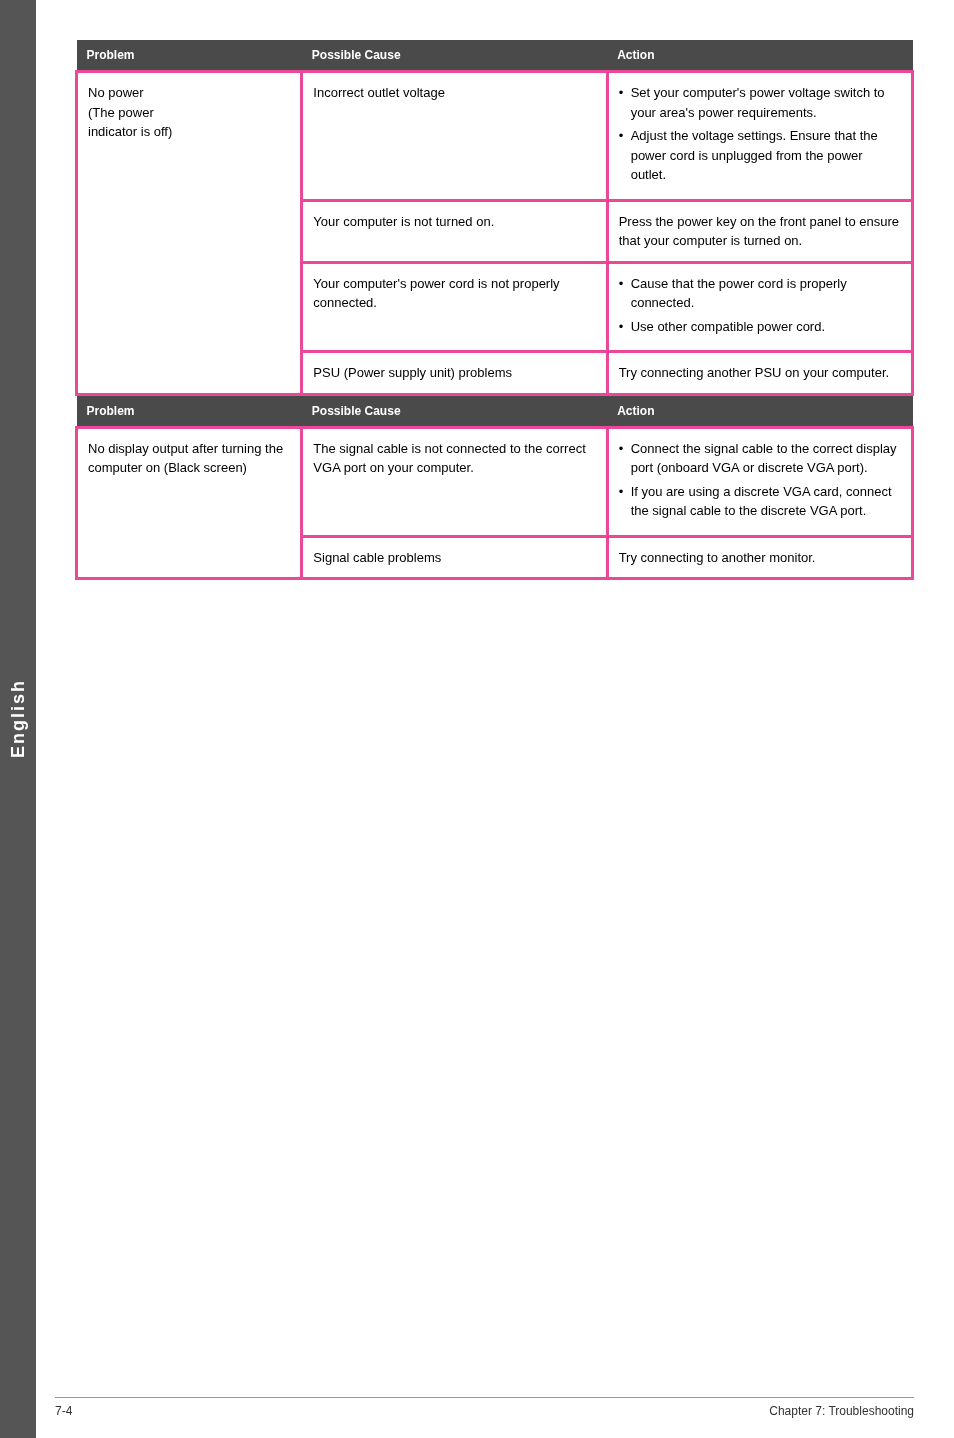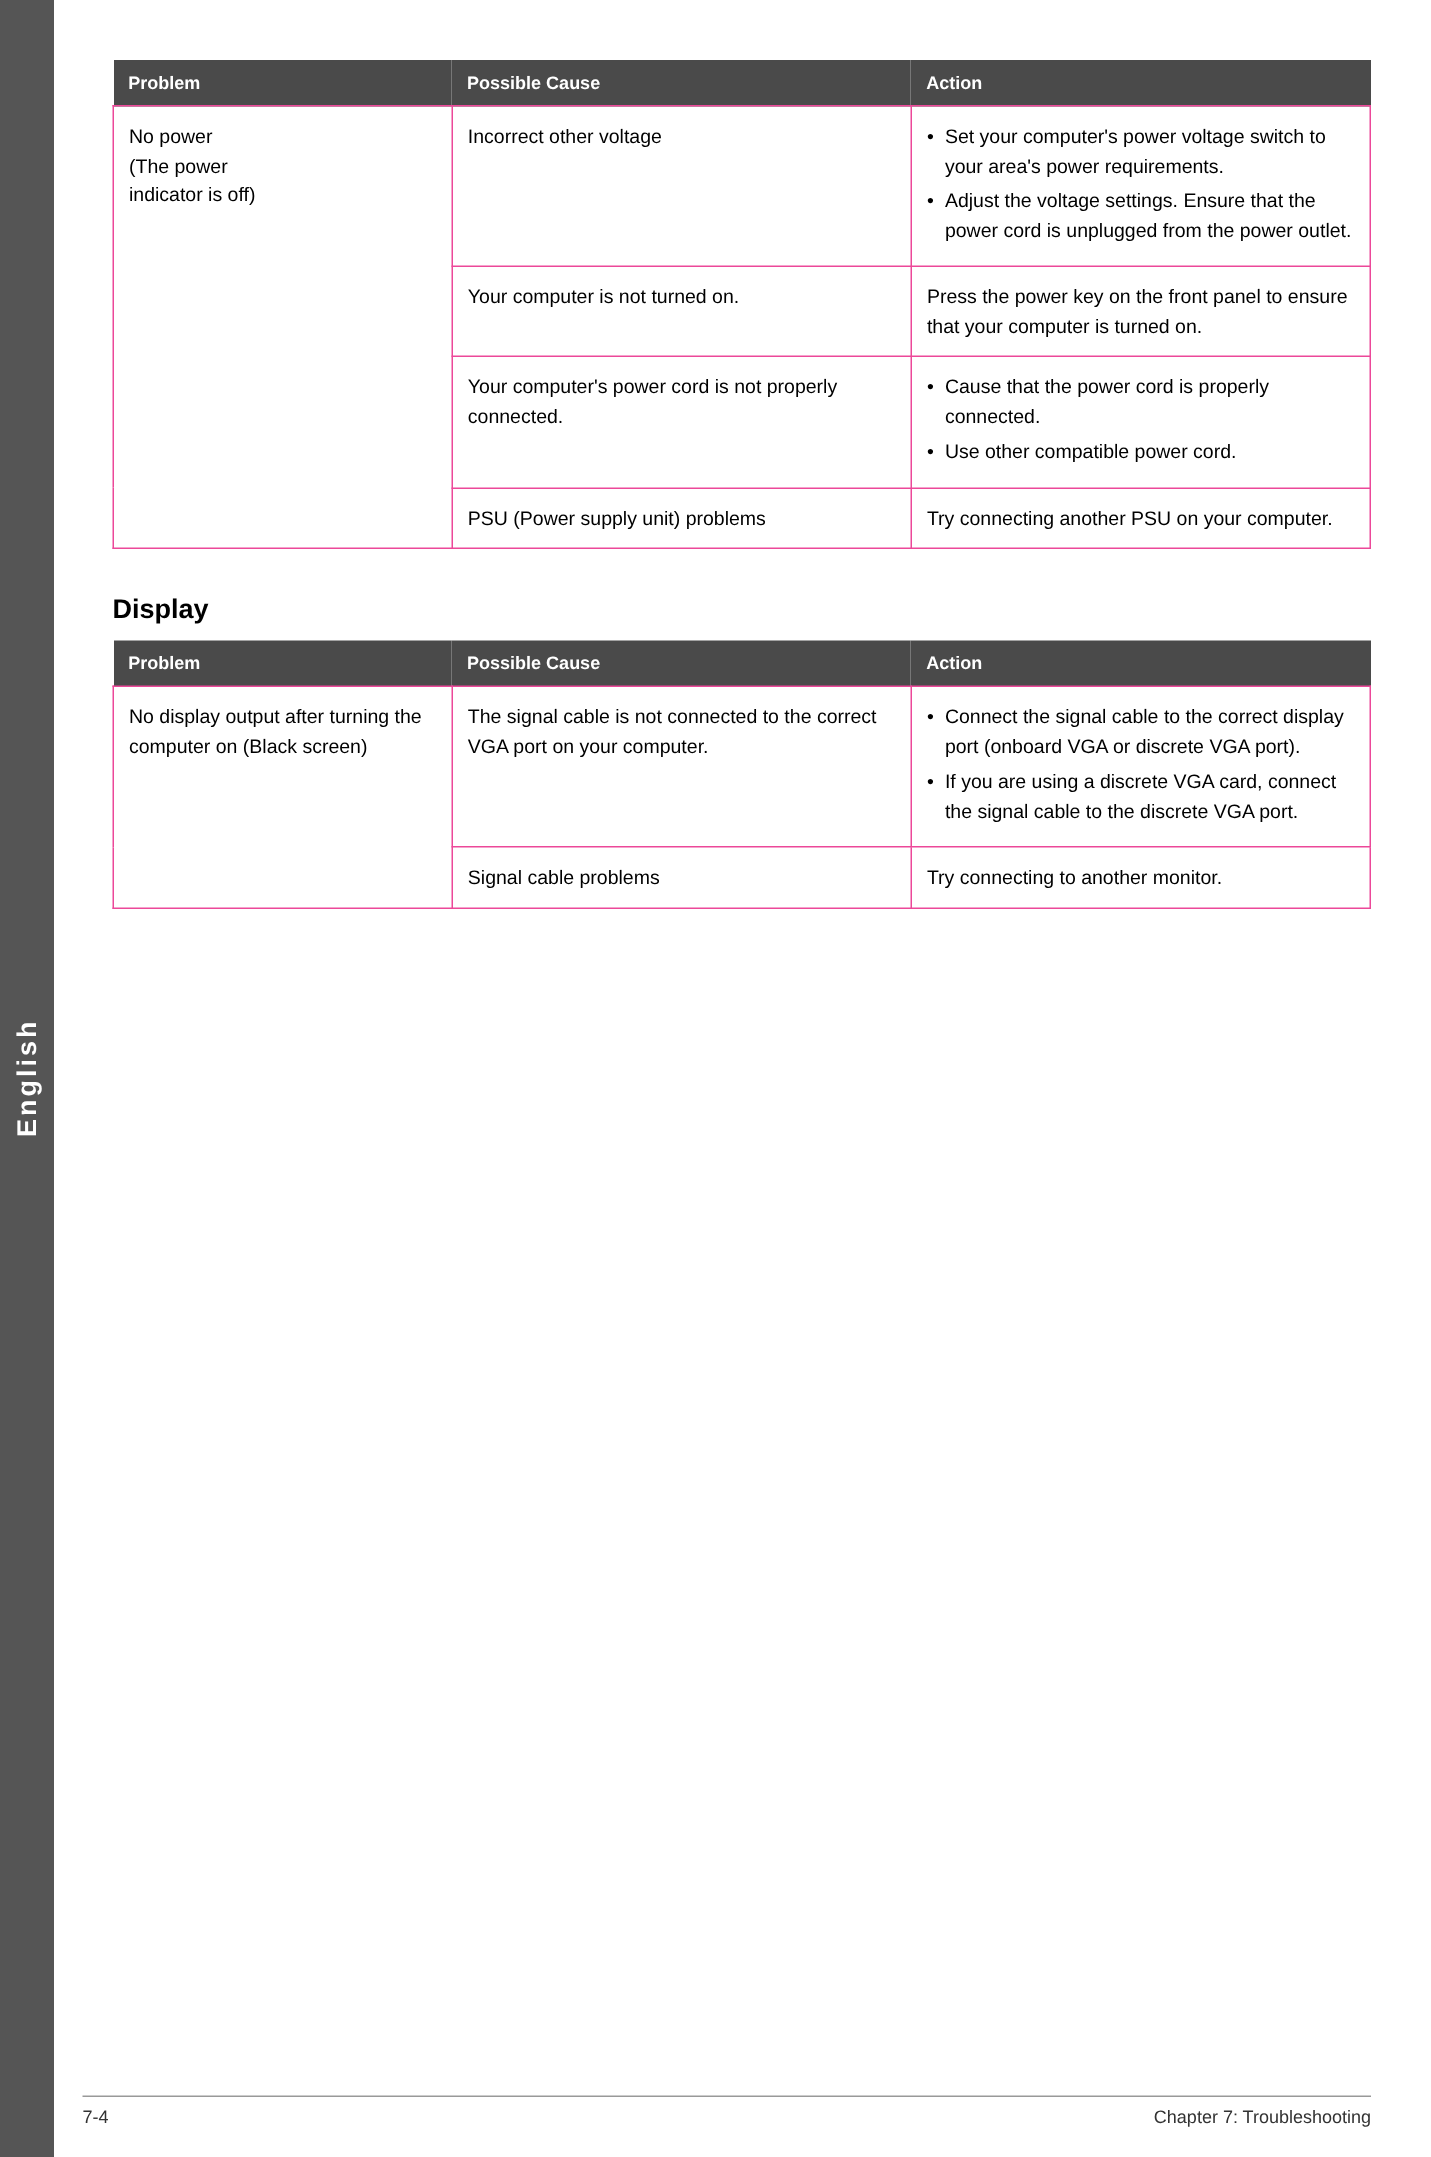--- a/index.html
+++ b/index.html
@@ -62,21 +62,21 @@
       text-align: left;
       font-size: 12px;
       font-weight: bold;
     }
     table tbody tr {
       border: 1px solid #ccc;
     }
     table tbody td {
       padding: 10px;
       vertical-align: top;
-      border: 1px solid #ec4899;
+      border: 3px solid #ec4899;
       font-size: 13px;
       line-height: 1.5;
     }
     table tbody td:first-child {
       width: 155px;
     }
     table tbody td:nth-child(2) {
       width: 210px;
     }
     .bullet-list {
@@ -124,21 +124,21 @@
         <tr>
           <th>Problem</th>
           <th>Possible Cause</th>
           <th>Action</th>
         </tr>
       </thead>
       <tbody>
 
         <tr>
           <td rowspan="4">No power<br>(The power<br>indicator is off)</td>
-          <td>Incorrect other voltage</td>
+          <td>Incorrect outlet voltage</td>
           <td>
             <ul class="bullet-list">
               <li>Set your computer's power voltage switch to your area's power requirements.</li>
               <li>Adjust the voltage settings. Ensure that the power cord is unplugged from the power outlet.</li>
             </ul>
           </td>
         </tr>
 
         <tr>
           <td>Your computer is not turned on.</td>
@@ -157,21 +157,20 @@
 
         <tr>
           <td>PSU (Power supply unit) problems</td>
           <td>Try connecting another PSU on your computer.</td>
         </tr>
       </tbody>
     </table>
   </div>
 
   <div>
-    <div class="section-title">Display</div>
     <table>
       <thead>
         <tr>
           <th>Problem</th>
           <th>Possible Cause</th>
           <th>Action</th>
         </tr>
       </thead>
       <tbody>
 

